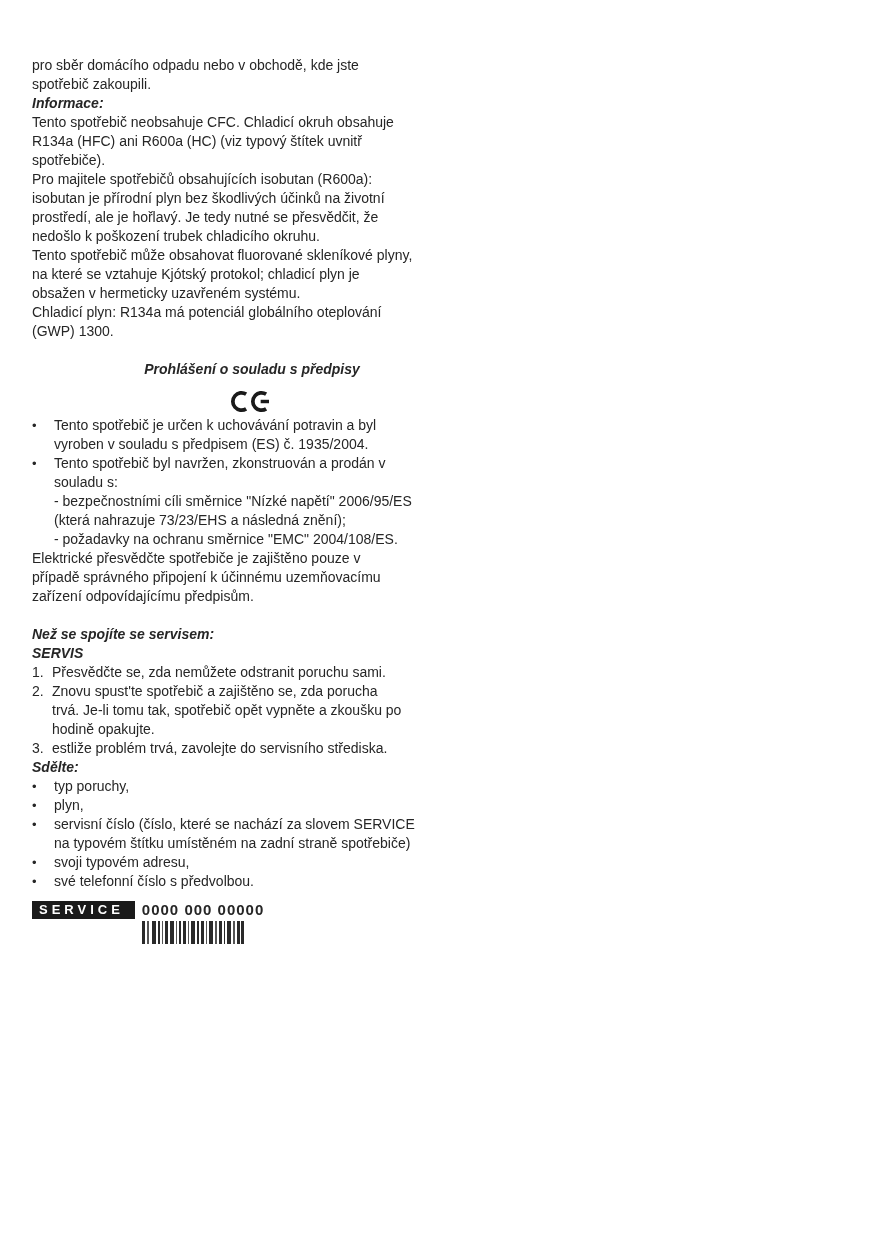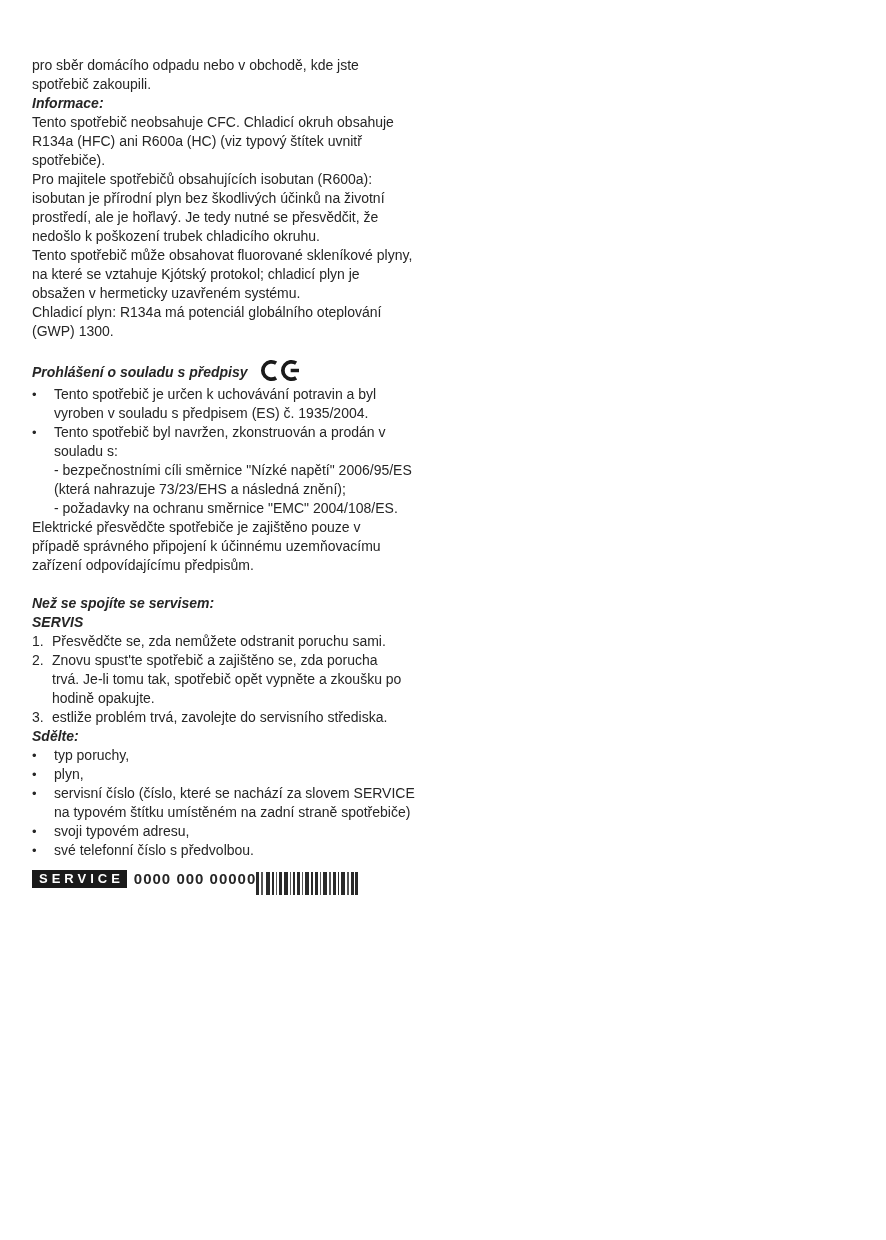--- a/index.html
+++ b/index.html
@@ -20,20 +20,21 @@
     font-size: 14px;
     line-height: 19px;
   }
   .preline { white-space: pre-line; }
   .bold { font-weight: bold; font-style: italic; }
   .gap { height: 19px; }
   .heading-row {
     display: flex;
     align-items: center;
     gap: 12px;
+    flex-direction: column;
   }
   .ce-svg { display: block; margin-top: -4px; }
   .bullet, .step, .list-item {
     display: flex;
     align-items: flex-start;
   }
   .bullet .marker, .list-item .marker {
     width: 22px;
     flex: 0 0 22px;
     font-size: 13px;
@@ -49,24 +50,24 @@
     gap: 7px;
     margin-top: 10px;
   }
   .service-badge {
     display: inline-block;
     background: #1a1a1a;
     color: #ffffff;
     font-weight: bold;
     font-size: 13px;
     letter-spacing: 4px;
-    padding: 2px 3px 2px 7px;
+    padding: 2px 11px 2px 7px;
     line-height: 14px;
   }
-  .service-col { display: flex; flex-direction: row; }
+  .service-col { display: flex; flex-direction: column; }
   .service-number {
     font-weight: bold;
     font-size: 15px;
     letter-spacing: 1px;
     line-height: 18px;
   }
   .barcode-svg { display: block; margin-top: 2px; }
 </style>
 </head>
 <body>

